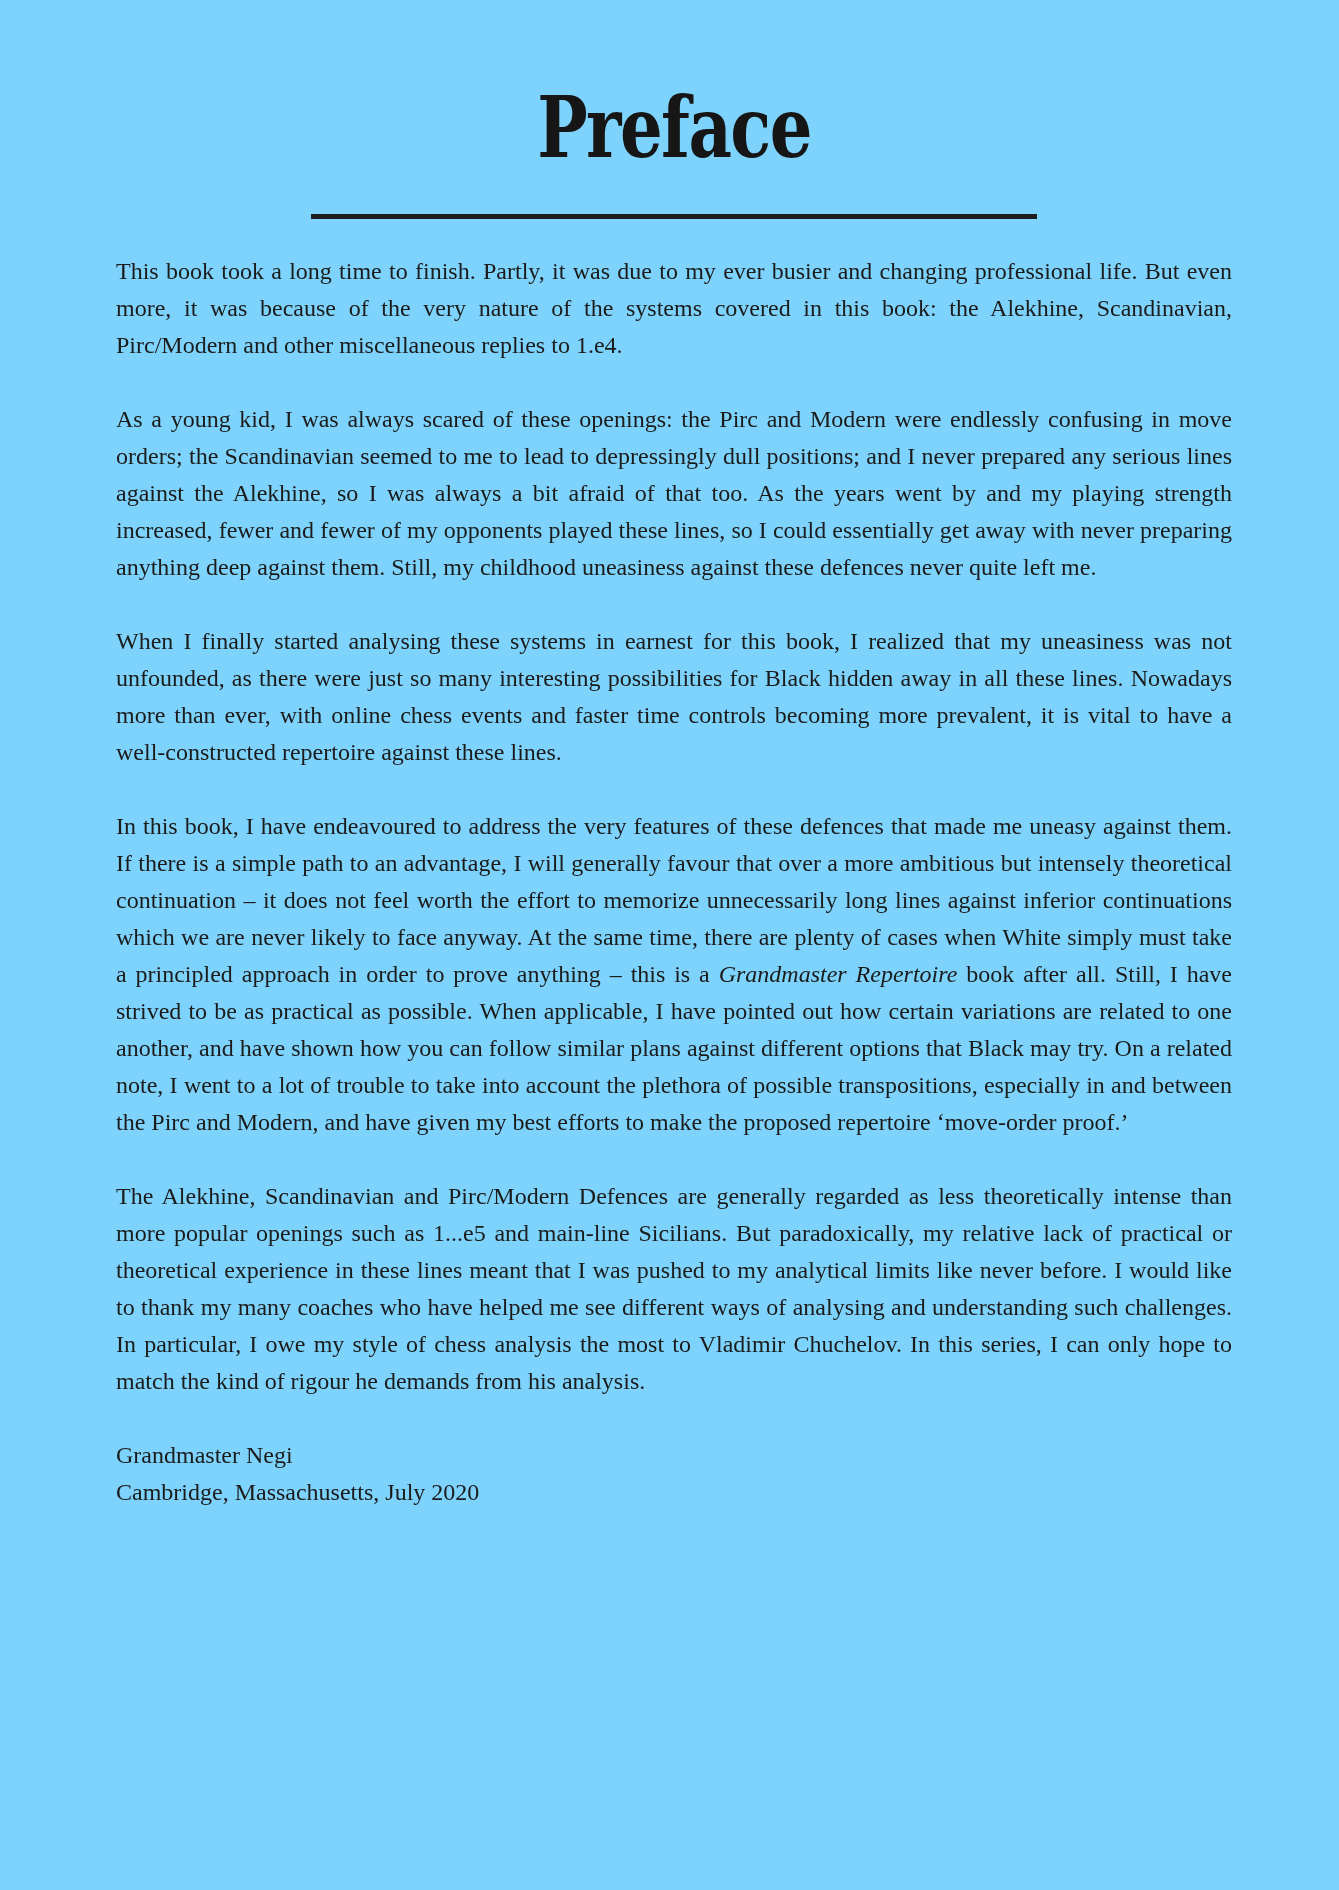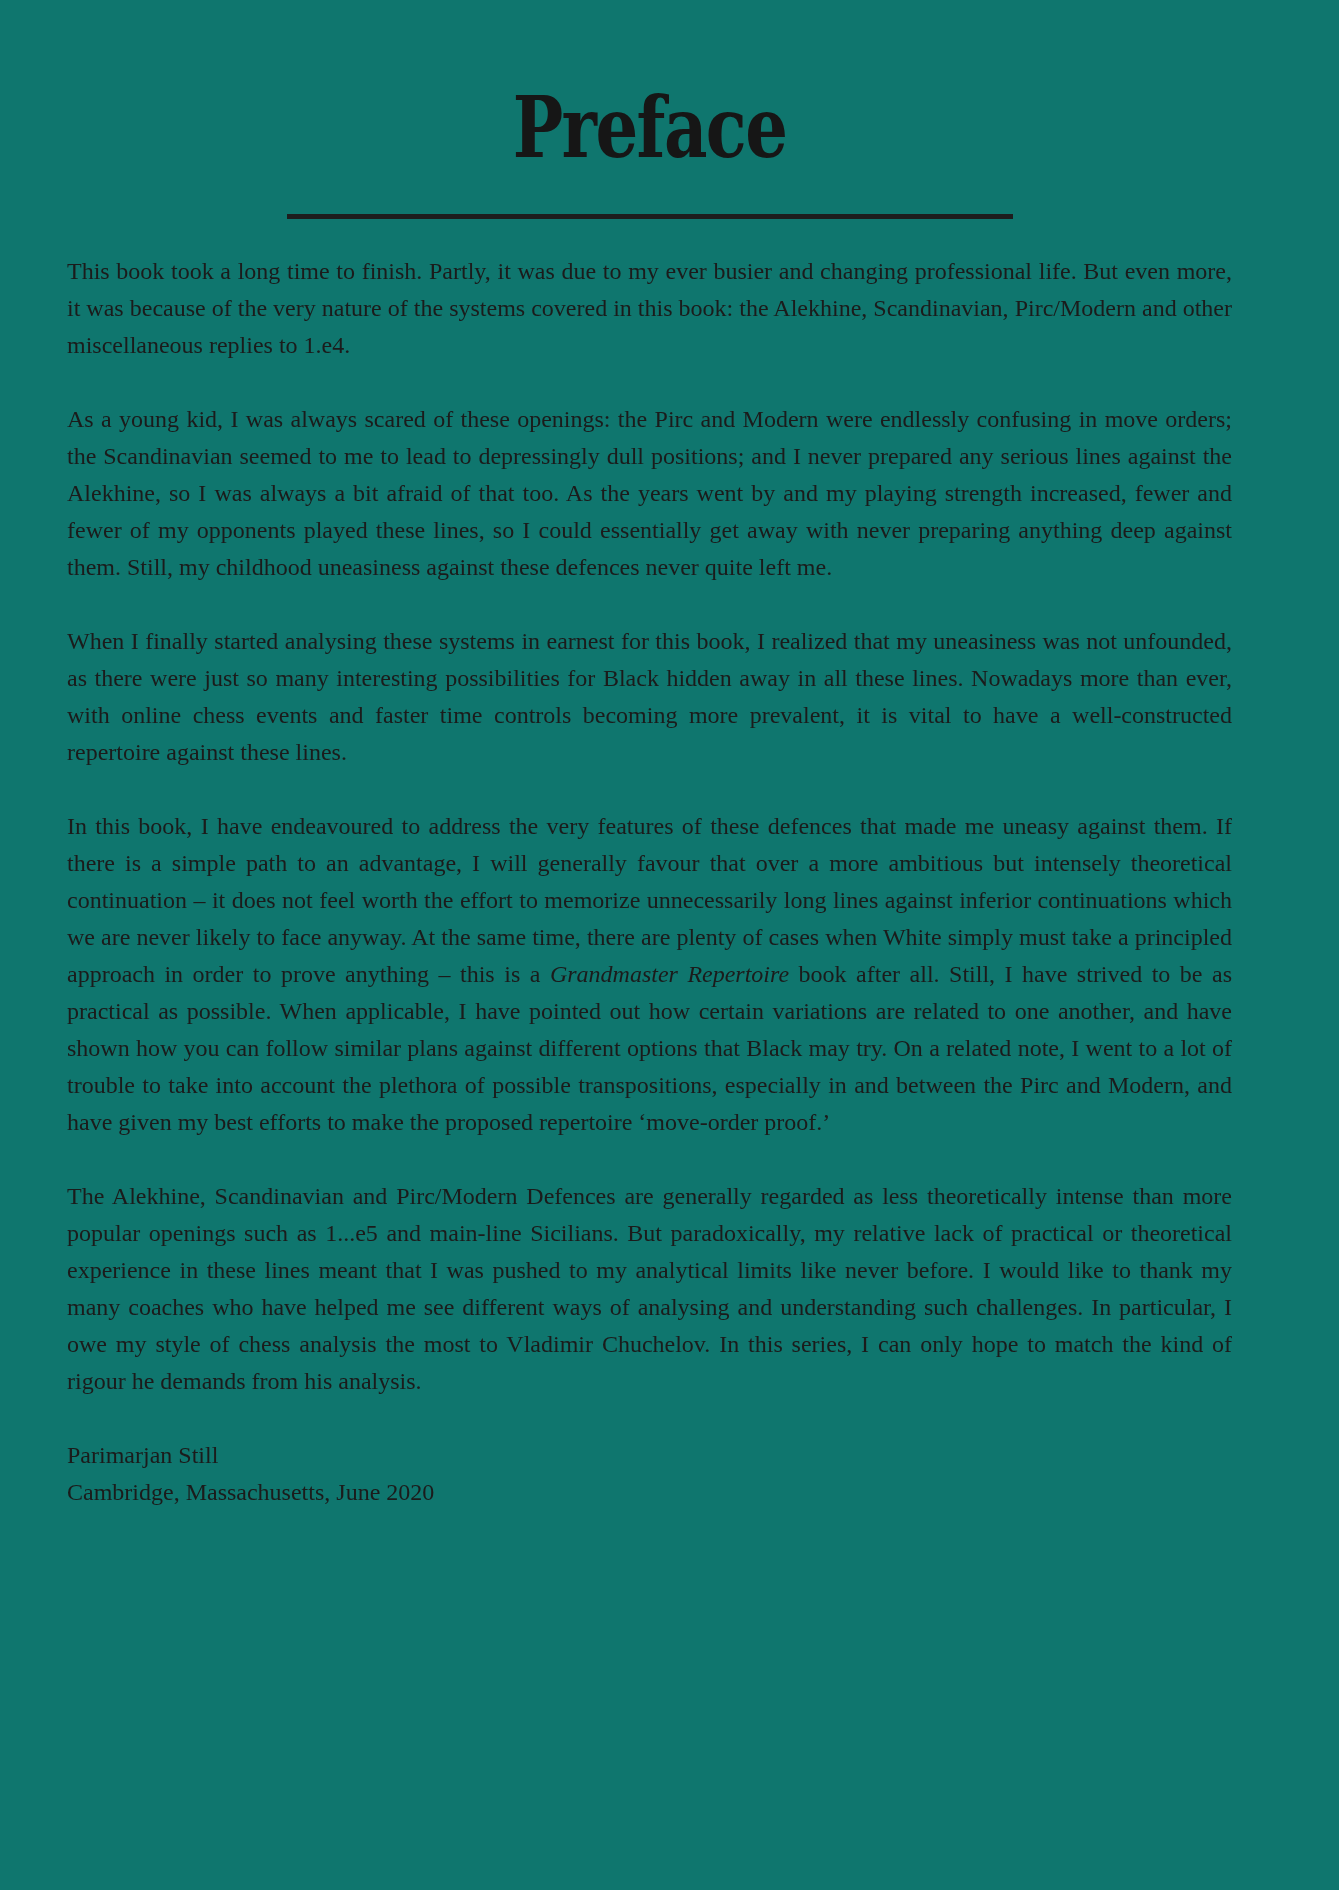--- a/index.html
+++ b/index.html
@@ -4,26 +4,26 @@
 <style>
   html, body {
     margin: 0;
     padding: 0;
     background: #ffffff;
   }
   .page {
     position: relative;
     width: 1339px;
     height: 1890px;
-    background: #0f766e;
+    background: #7dd3fc;
     color: #1b1b1b;
     font-family: "Liberation Serif", "DejaVu Serif", serif;
     overflow: hidden;
     box-sizing: border-box;
-    padding: 82px 107px 0 67px;
+    padding: 82px 107px 0 116px;
   }
   .title {
     margin: 0;
     text-align: center;
     font-family: "DejaVu Serif", serif;
     font-weight: 700;
     font-size: 84px;
     line-height: 1.1;
     color: #161616;
     transform: scaleX(0.80);
@@ -66,17 +66,17 @@
 
   <div class="content">
       <p class="para"><span>This book took a long time to finish. Partly, it was due to my ever busier and changing professional life. But even more, it was because of the very nature of the systems covered in this book: the Alekhine, Scandinavian, Pirc/Modern and other miscellaneous replies to 1.e4.</span></p>
       <p class="para"><span>As a young kid, I was always scared of these openings: the Pirc and Modern were endlessly confusing in move orders; the Scandinavian seemed to me to lead to depressingly dull positions; and I never prepared any serious lines against the Alekhine, so I was always a bit afraid of that too. As the years went by and my playing strength increased, fewer and fewer of my opponents played these lines, so I could essentially get away with never preparing anything deep against them. Still, my childhood uneasiness against these defences never quite left me.</span></p>
       <p class="para"><span>When I finally started analysing these systems in earnest for this book, I realized that my uneasiness was not unfounded, as there were just so many interesting possibilities for Black hidden away in all these lines. Nowadays more than ever, with online chess events and faster time controls becoming more prevalent, it is vital to have a well-constructed repertoire against these lines.</span></p>
       <p class="para"><span>In this book, I have endeavoured to address the very features of these defences that made me uneasy against them. If there is a simple path to an advantage, I will generally favour that over a more ambitious but intensely theoretical continuation – it does not feel worth the effort to memorize unnecessarily long lines against inferior continuations which we are never likely to face anyway. At the same time, there are plenty of cases when White simply must take a principled approach in order to prove anything – this is a </span><em>Grandmaster Repertoire</em><span> book after all. Still, I have strived to be as practical as possible. When applicable, I have pointed out how certain variations are related to one another, and have shown how you can follow similar plans against different options that Black may try. On a related note, I went to a lot of trouble to take into account the plethora of possible transpositions, especially in and between the Pirc and Modern, and have given my best efforts to make the proposed repertoire ‘move-order proof.’</span></p>
       <p class="para"><span>The Alekhine, Scandinavian and Pirc/Modern Defences are generally regarded as less theoretically intense than more popular openings such as 1...e5 and main-line Sicilians. But paradoxically, my relative lack of practical or theoretical experience in these lines meant that I was pushed to my analytical limits like never before. I would like to thank my many coaches who have helped me see different ways of analysing and understanding such challenges. In particular, I owe my style of chess analysis the most to Vladimir Chuchelov. In this series, I can only hope to match the kind of rigour he demands from his analysis.</span></p>
     </div>
 
   <div class="signature">
-    <div>Parimarjan Still</div>
-    <div>Cambridge, Massachusetts, June 2020</div>
+    <div>Grandmaster Negi</div>
+    <div>Cambridge, Massachusetts, July 2020</div>
   </div>
 
 </div>
 
 </body></html>

